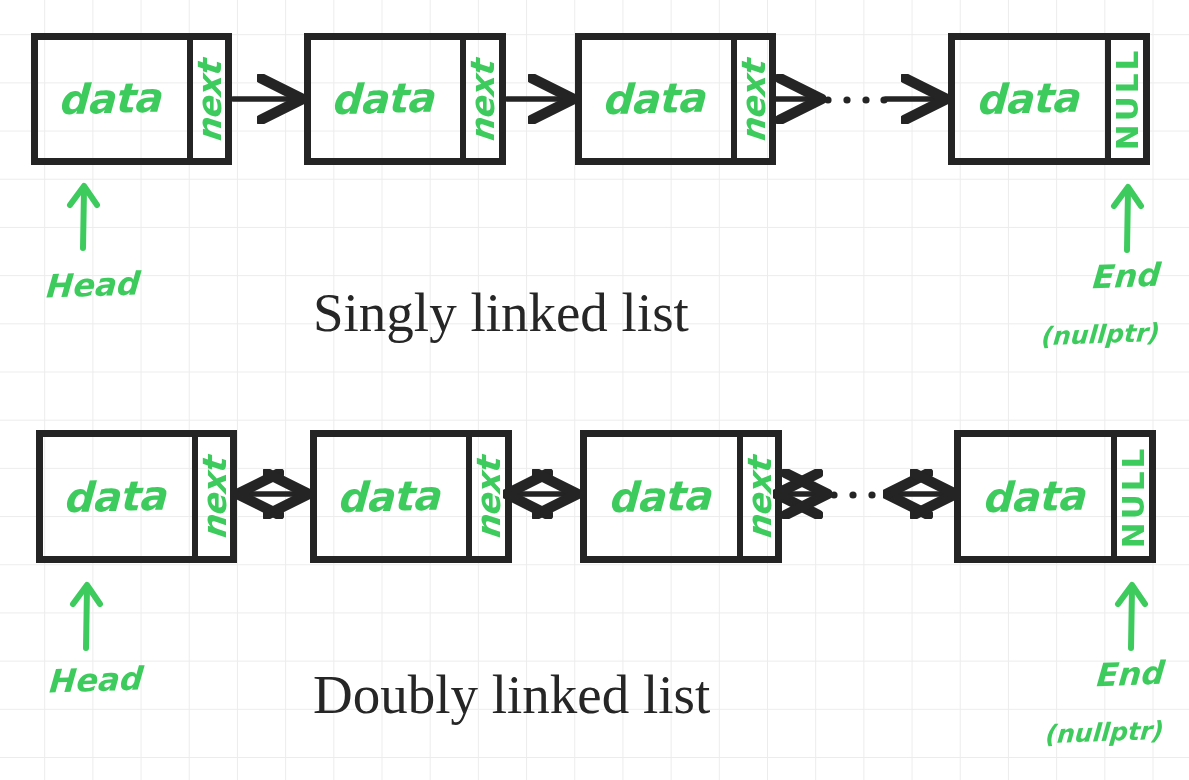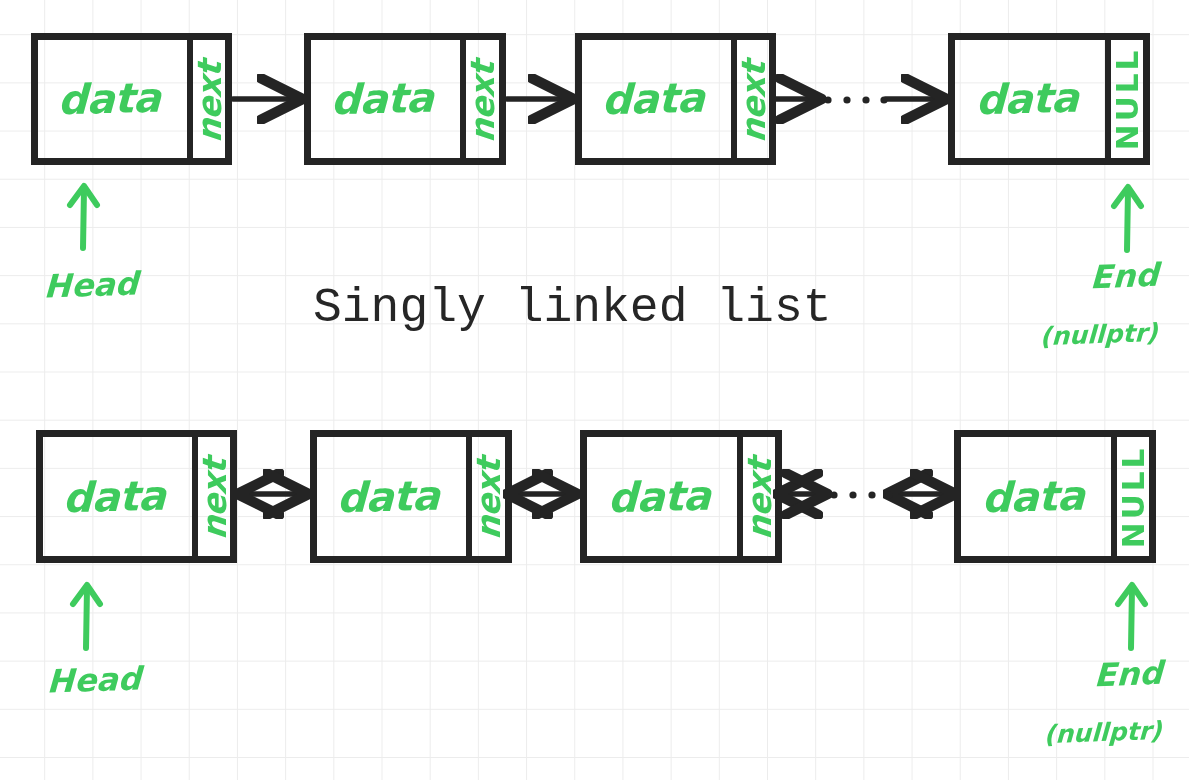--- a/index.html
+++ b/index.html
@@ -88,23 +88,23 @@
     font-family: "DejaVu Sans", sans-serif;
     font-weight: bold;
     font-style: italic;
     white-space: nowrap;
     transform: skewX(-7deg) rotate(-2deg);
   }
 
   
   .title {
     position: absolute;
-    font-size: 48px;
+    font-size: 55px;
     color: #262626;
-    font-family: Liberation Mono, monospace;
+    font-family: Liberation Serif, serif;
     font-weight: 400;
     white-space: nowrap;
   }
 
   
   #overlay {
     position: absolute;
     left: 0;
     top: 0;
     width: 1189px;
@@ -258,14 +258,15 @@
   <div class="hand-label" style="left:1093px; top:257px;">End</div>
   <div class="hand-sub" style="left:1042px; top:320px;">(nullptr)</div>
 
   <div class="hand-label" style="left:50px; top:661px;">Head</div>
 
   <div class="hand-label" style="left:1097px; top:655px;">End</div>
   <div class="hand-sub" style="left:1046px; top:718px;">(nullptr)</div>
 
   <div class="title" style="left:313px; top:281px;">Singly linked list</div>
 
+  <div class="title" style="left:313px; top:663px;">Doubly linked list</div>
 
 </div>
 
 </body></html>

